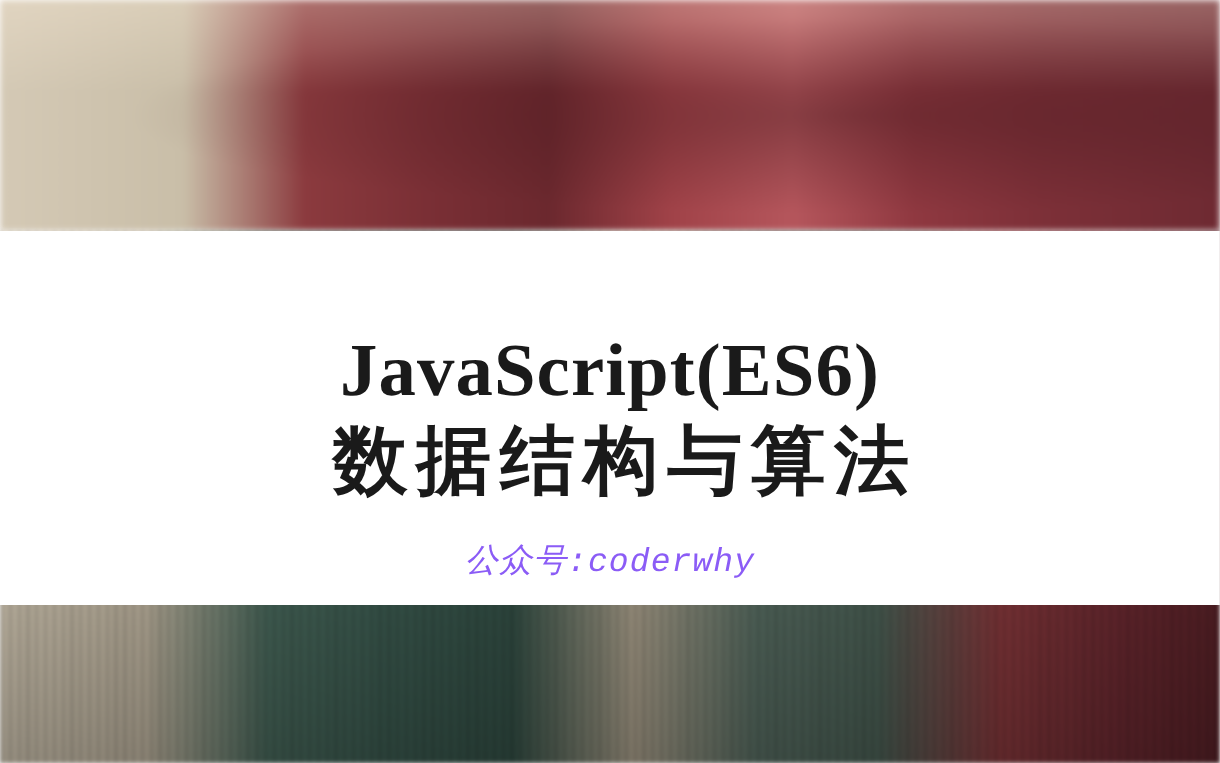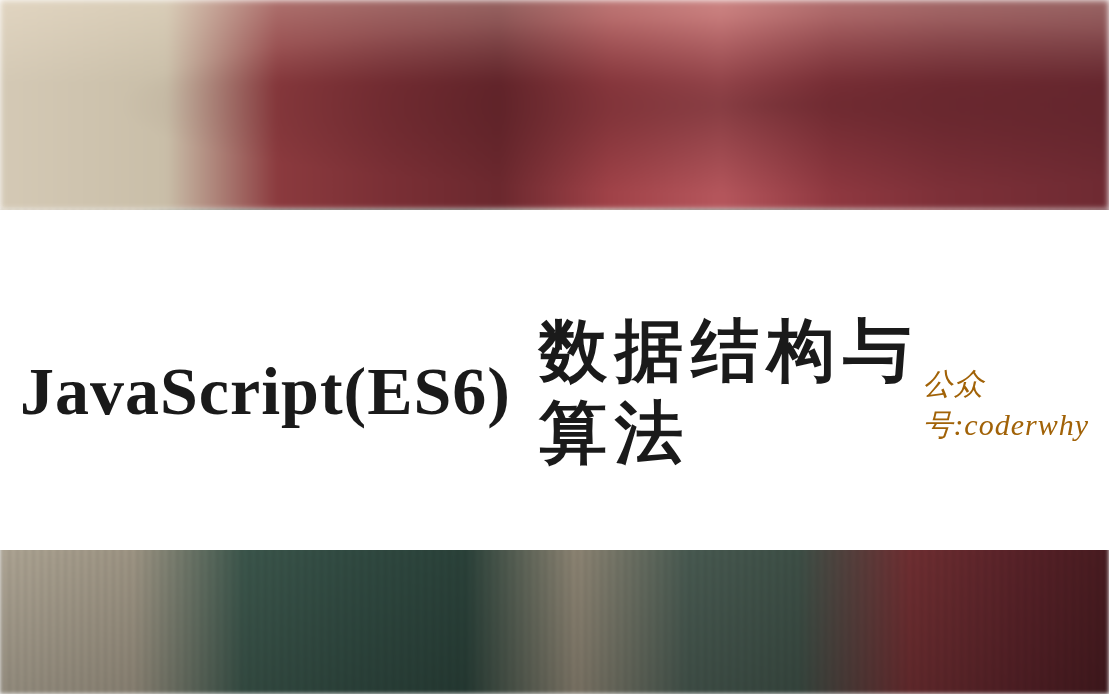--- a/index.html
+++ b/index.html
@@ -82,24 +82,24 @@
         linear-gradient(180deg, rgba(255,255,255,0.2) 0%, transparent 30%, rgba(0,0,0,0.3) 100%);
     }
     .content-band {
       position: absolute;
       top: 210px;
       left: 0;
       right: 0;
       height: 340px;
       background: #ffffff;
       display: flex;
-      flex-direction: row;
+      flex-direction: column;
       justify-content: flex-end;
       align-items: center;
-      padding: 30px 20px 8px;
+      padding: 30px 20px 20px;
     }
     .title-line1 {
       font-size: 68px;
       font-weight: 600;
       color: #1a1a1a;
       font-family: Georgia, "Times New Roman", serif;
       letter-spacing: 1px;
       line-height: 1.15;
     }
     .title-line2 {
@@ -107,23 +107,23 @@
       font-weight: 700;
       color: #1a1a1a;
       font-family: "KaiTi", "STKaiti", "SimSun", serif;
       letter-spacing: 8px;
       line-height: 1.2;
       margin-top: 4px;
       margin-left: 28px;
     }
     .subtitle {
       font-size: 30px;
-      color: #a16207;
+      color: #8b5cf6;
       font-style: italic;
-      font-family: Liberation Serif, serif;
+      font-family: Liberation Mono, monospace;
       margin-top: 28px;
       letter-spacing: 1px;
     }
   </style>
 </head>
 <body>
 
 <div class="background">
   <div class="bg-top"></div>
   <div class="bg-bottom"></div>

